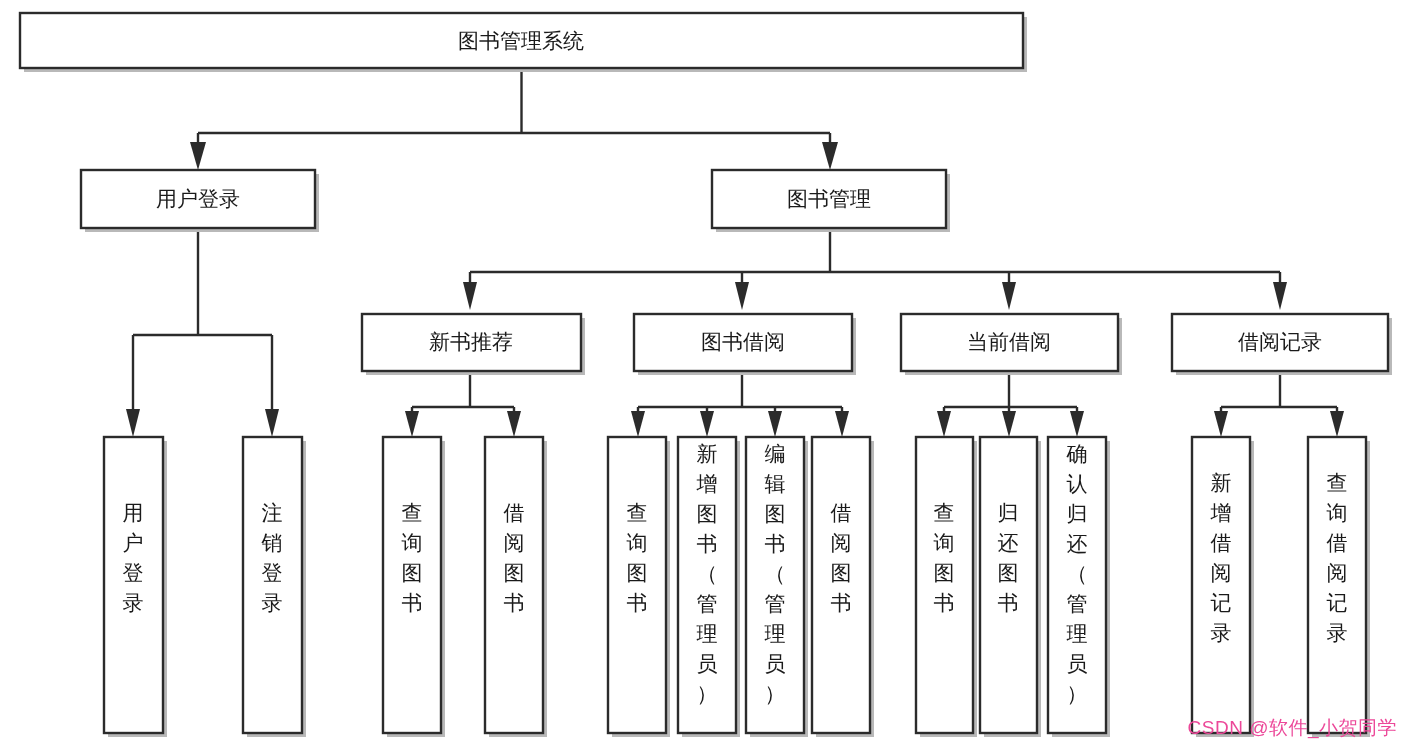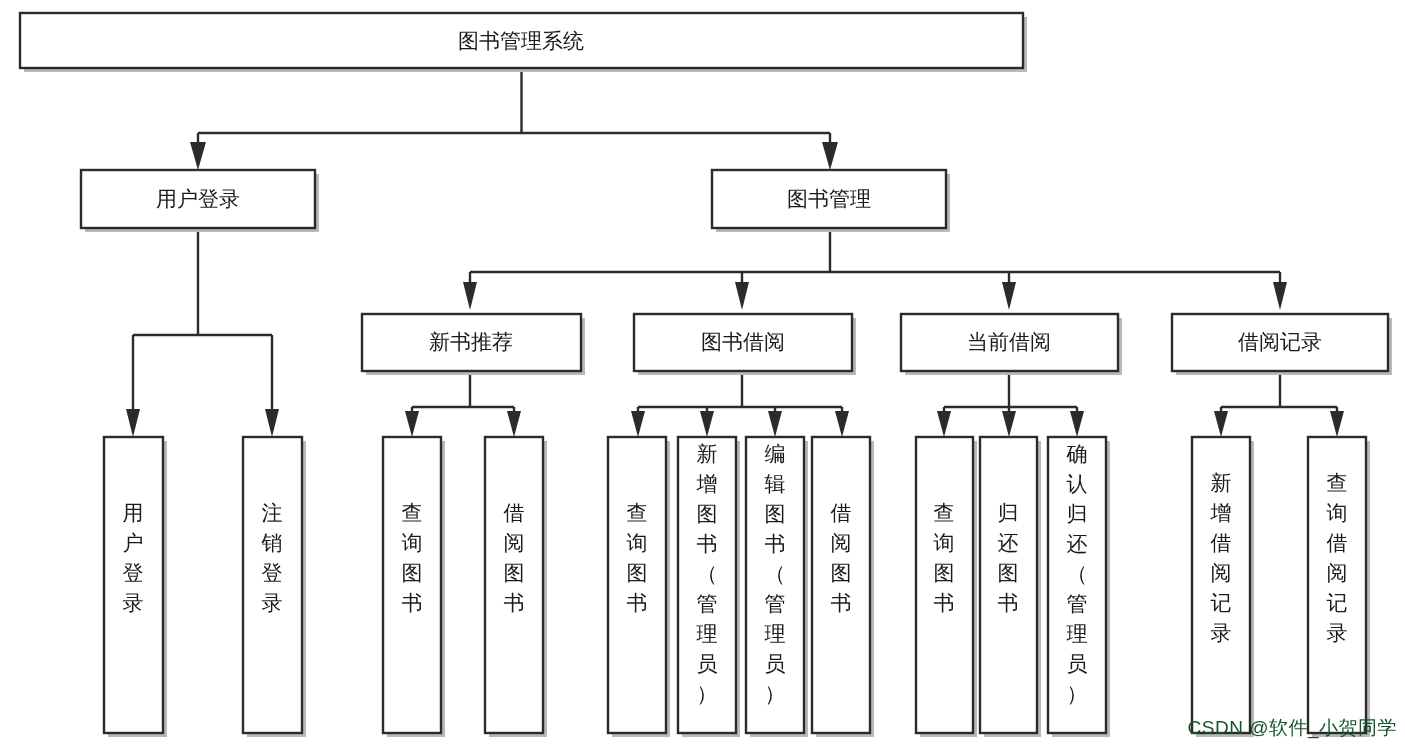--- a/index.html
+++ b/index.html
@@ -19,21 +19,21 @@
     font-size:21px;fill:#1a1a1a;text-anchor:middle;
     dominant-baseline:middle;
   }
   .node-label-v{
     font-family:"Liberation Sans","DejaVu Sans",sans-serif;
     font-size:21px;fill:#1a1a1a;text-anchor:middle;
   }
   .watermark{
     position:absolute;right:8px;bottom:6px;
     font-family:"Liberation Sans","DejaVu Sans",sans-serif;
-    font-size:19px;color:#14532d;letter-spacing:.5px;
+    font-size:19px;color:#ec4899;letter-spacing:.5px;
     white-space:nowrap;user-select:none;
   }
 </style>
 </head>
 <body>
 
 <svg id="canvas" viewBox="0 0 1405 747" xmlns="http://www.w3.org/2000/svg">
 
   <g>
 

